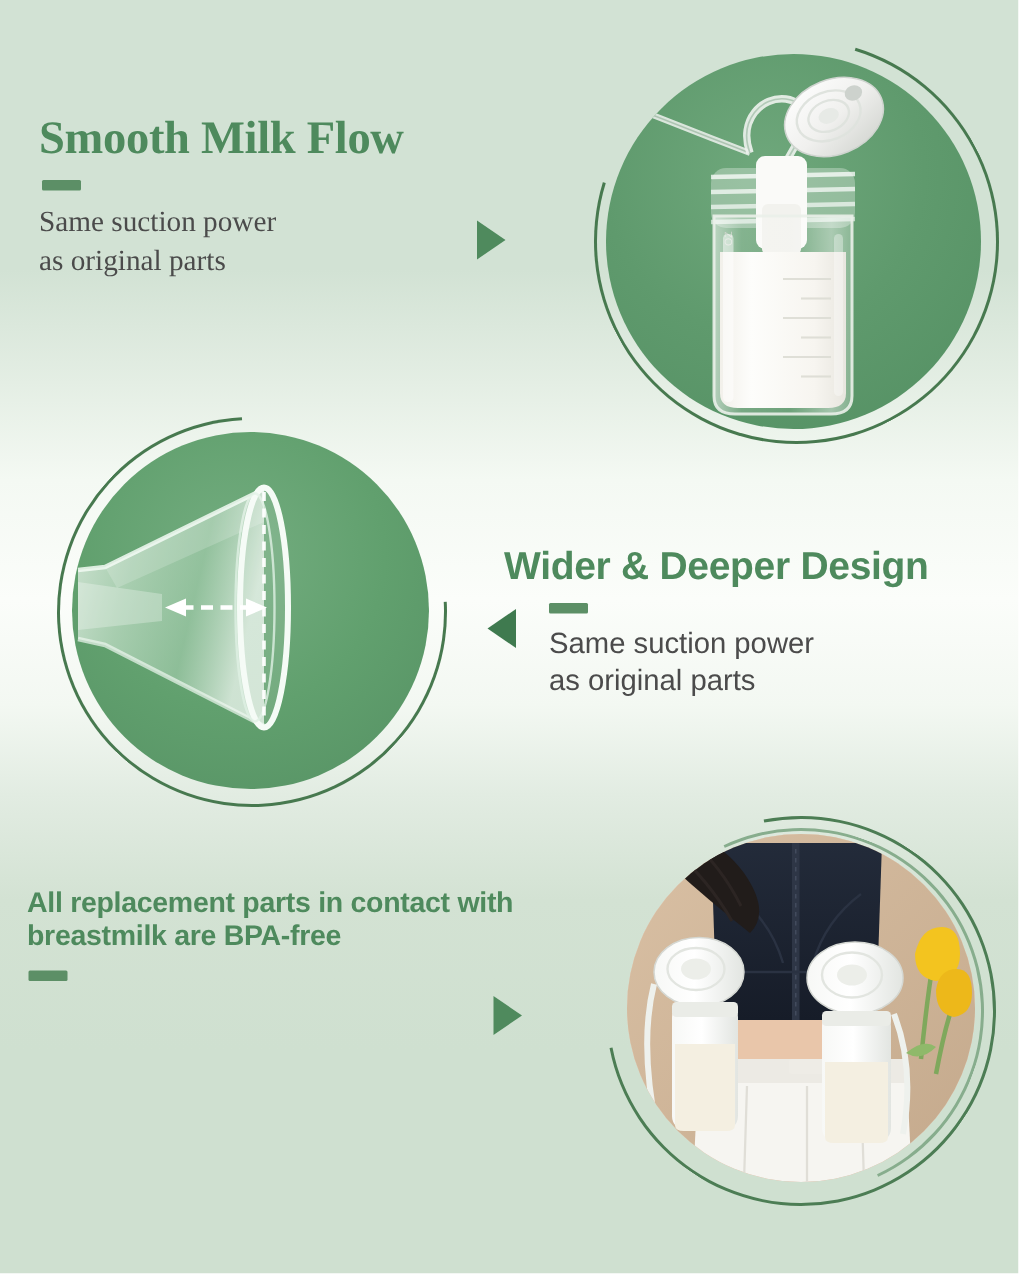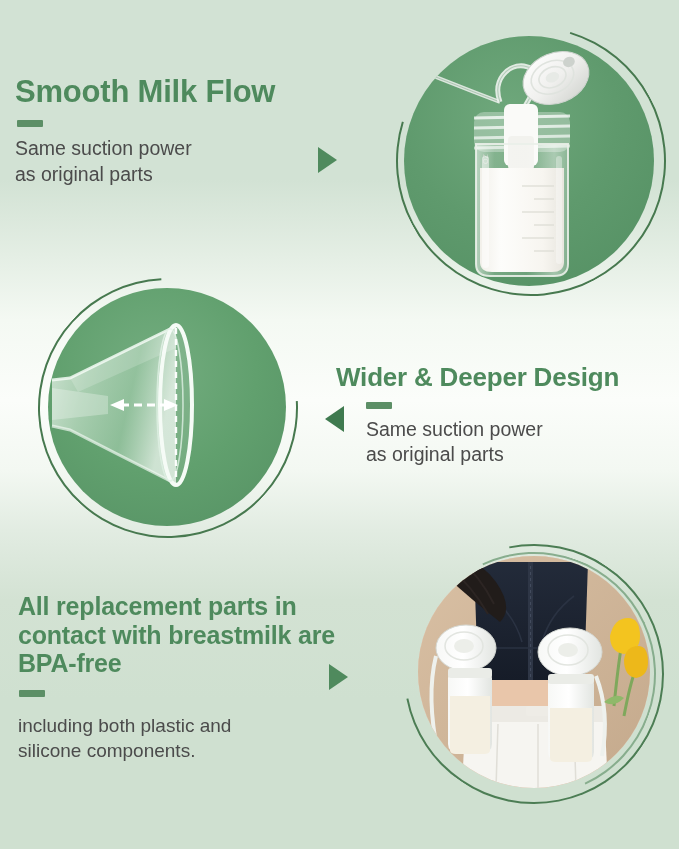--- a/index.html
+++ b/index.html
@@ -52,34 +52,34 @@
     background: #5c8f66;
   }
   .sub {
     color: #4b4b4b;
     line-height: 1.32;
     margin: 0;
     white-space: pre-line;
   }
 
   
-  #sec1 { left: 15px; top: 74px; width: 330px; }
+  #sec1 { left: 26px; top: 74px; width: 330px; font-family: Liberation Serif, serif; }
   #sec1 .headline { font-size: 31px; }
   #sec1 .dash { margin: 11px 0 9px 2px; }
   #sec1 .sub { font-size: 19.5px; }
 
   
   #sec2 { left: 336px; top: 363px; width: 336px; }
   #sec2 .headline { font-size: 26px; text-align: left; }
   #sec2 .dash { margin: 9px 0 8px 30px; }
   #sec2 .sub { font-size: 19.5px; margin-left: 30px; }
 
   
   #sec3 { left: 18px; top: 592px; width: 360px; }
-  #sec3 .headline { font-size: 25px; }
+  #sec3 .headline { font-size: 19px; }
   #sec3 .dash { margin: 12px 0 16px 1px; }
   #sec3 .sub { font-size: 19px; }
 
   
   .arrow {
     position: absolute;
     width: 0; height: 0;
   }
   .arrow.right {
     border-top: 13px solid transparent;
@@ -363,18 +363,16 @@
         <path d="M186 146 Q198 136 206 142 Q196 152 186 146 Z" fill="#8fb96a"></path>
       </g>
     </svg>
   </div>
   <div class="ring" id="ring3"></div>
   <div class="ring" id="ring3b"></div>
 
   <div class="block" id="sec3">
     <p class="headline">All replacement parts in contact with breastmilk are BPA-free</p>
     <span class="dash"></span>
-    <p class="sub">including both plastic and
-silicone components.</p>
   </div>
   <div class="arrow right" id="arrow3"></div>
 
 </div>
 
 </body></html>

